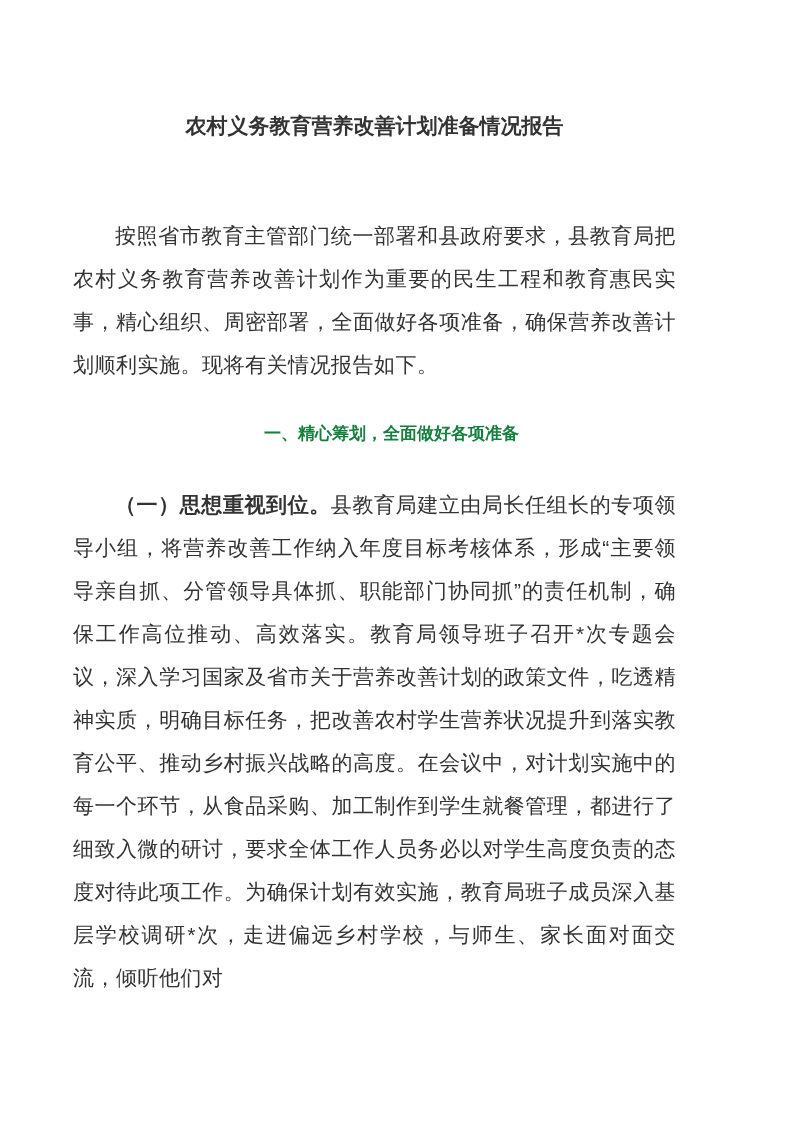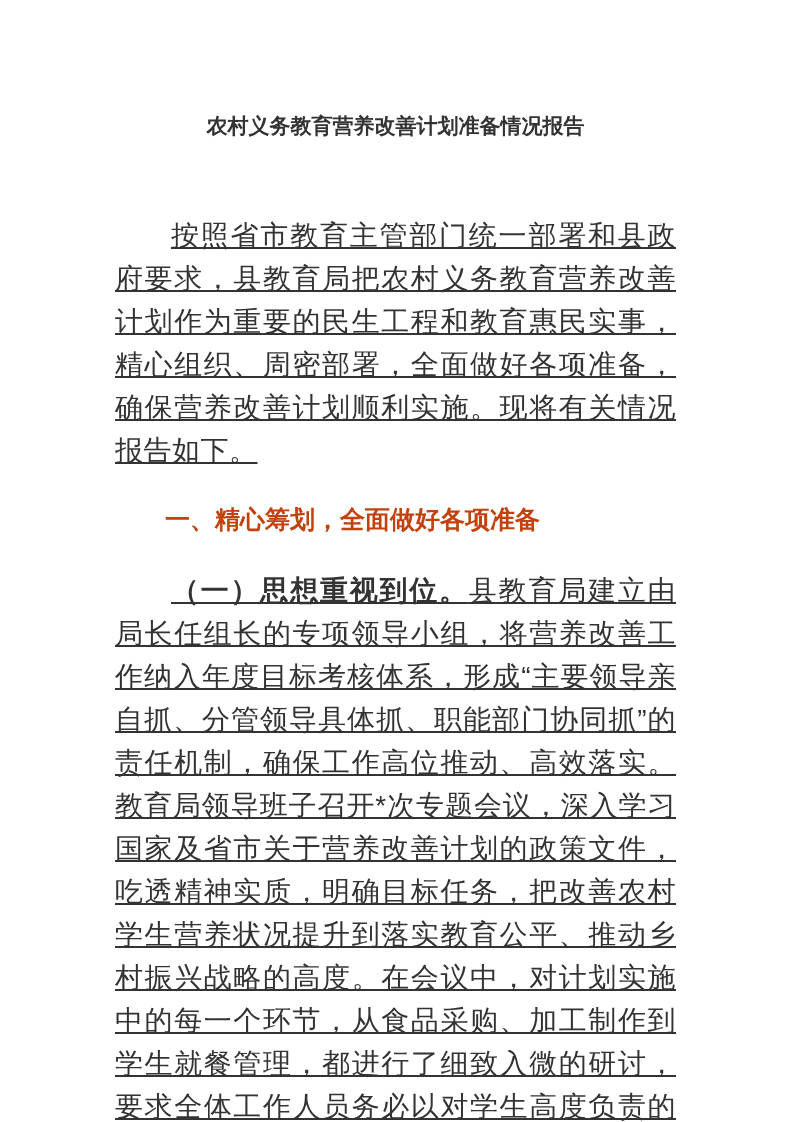--- a/index.html
+++ b/index.html
@@ -7,53 +7,53 @@
     padding: 0;
     background: #ffffff;
   }
   .page {
     position: relative;
     width: 793px;
     height: 1122px;
     margin: 0 auto;
     background: #ffffff;
     box-sizing: border-box;
-    padding: 104px 117px 0 115px;
+    padding: 104px 117px 0 73px;
     font-family: "Liberation Sans", sans-serif;
     color: #333333;
     overflow: hidden;
   }
   .doc-title {
     margin: 0;
     font-size: 21px;
     line-height: 43px;
     font-weight: bold;
     text-align: center;
     color: #333333;
   }
   .body-para {
     margin: 0;
-    font-size: 28px;
+    font-size: 21px;
     line-height: 43px;
     text-align: justify;
     text-indent: 2em;
     color: #333333;
     letter-spacing: 0.5px;
-    text-decoration: underline;
   }
   .para-intro {
     margin-top: 67px;
   }
   .section-heading {
     margin: 26px 0 0 0;
-    font-size: 25px;
+    font-size: 17px;
     line-height: 43px;
     font-weight: bold;
     text-indent: 2em;
-    color: #c2410c;
+    color: #15803d;
+    text-align: center;
   }
   .para-section {
     margin-top: 28px;
   }
   .para-lead {
     font-weight: bold;
     margin-top: 8px;
   }
 </style>
 </head>

